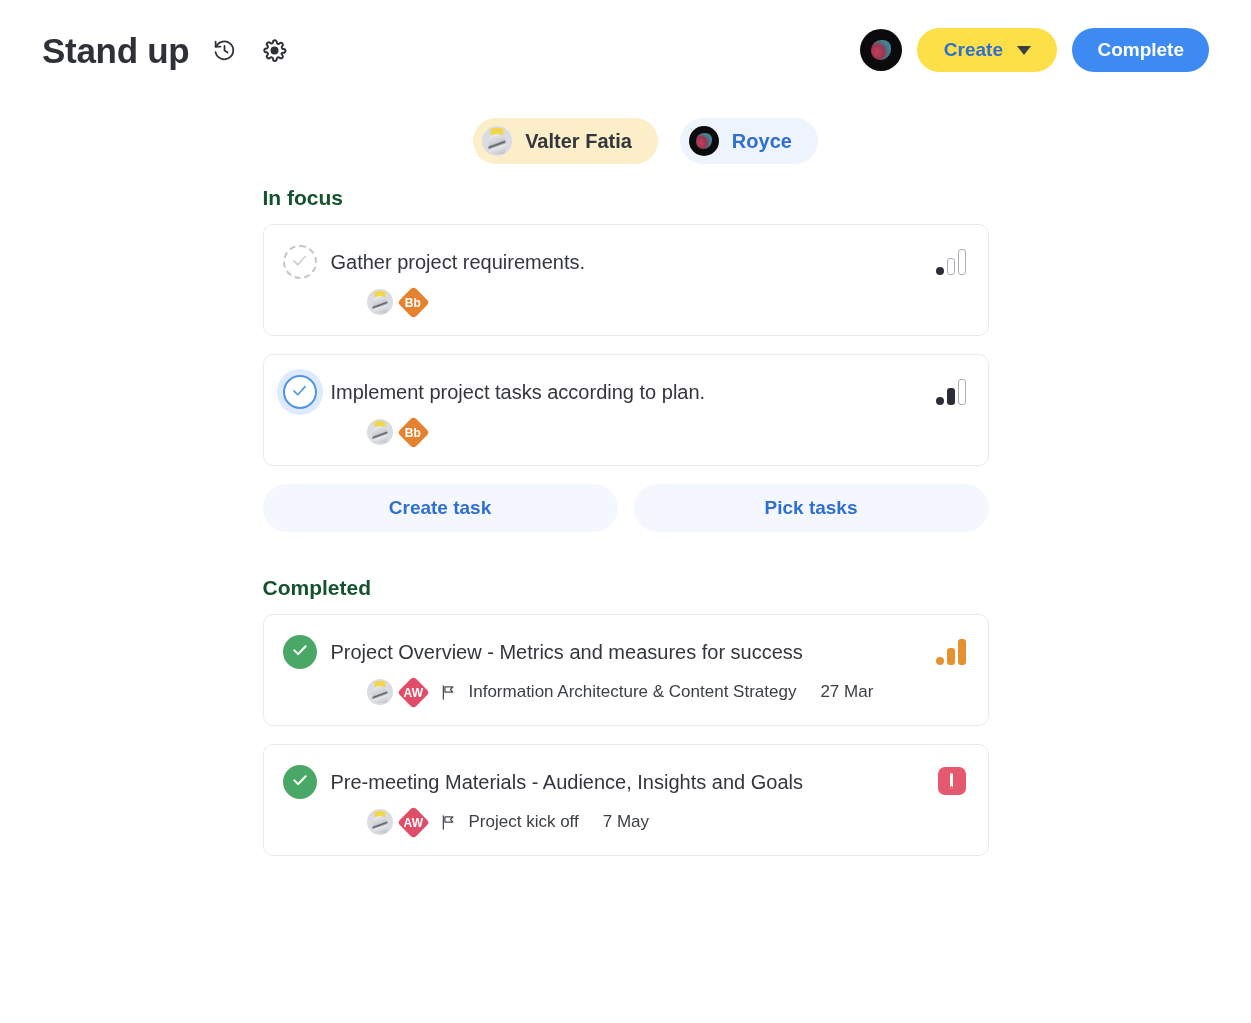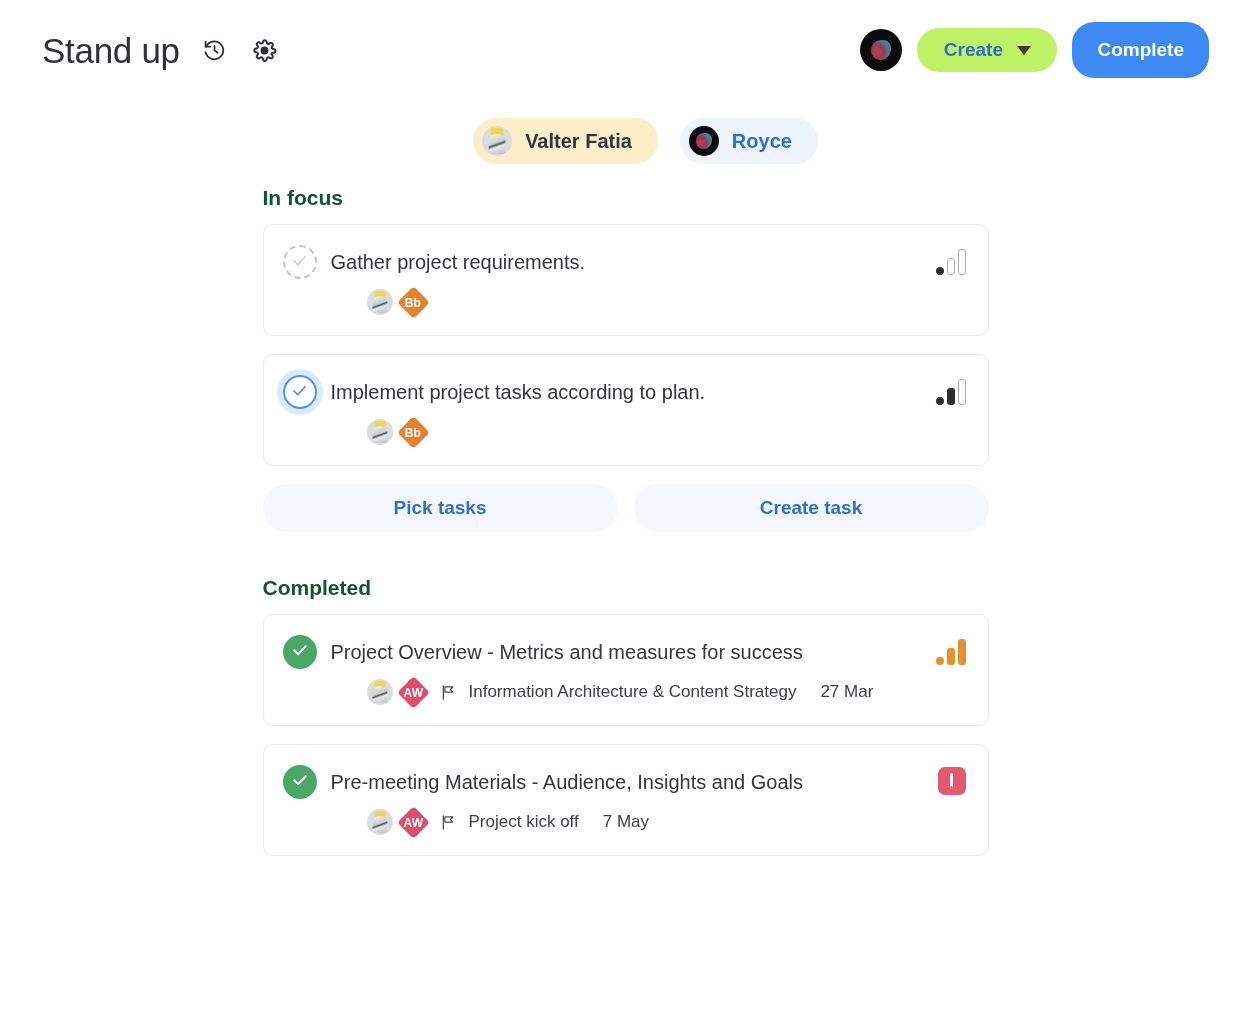--- a/index.html
+++ b/index.html
@@ -17,21 +17,21 @@
   .topbar {
     position: relative;
     height: 100px;
     display: flex;
     align-items: center;
     padding: 0 42px;
   }
   .title-group { display: flex; align-items: center; gap: 20px; }
   .page-title {
     font-size: 35px;
-    font-weight: 400;
+    font-weight: 700;
     color: #2e3138;
     letter-spacing: -0.3px;
     line-height: 1;
   }
   .hdr-icon-btn {
     width: 30px; height: 30px;
     display: flex; align-items: center; justify-content: center;
     cursor: pointer;
     background: none; border: none;
     color: #2e3138;
@@ -59,40 +59,40 @@
     left: 11px; top: 11px;
     width: 20px; height: 20px;
     border-radius: 50% 40% 55% 45%;
     background: radial-gradient(circle at 30% 60%, #c0405a 0%, #9c3550 38%, #3f7f92 62%, #4b93a4 100%);
   }
   .btn-create {
     height: 44px;
     min-width: 140px;
     padding: 0 22px;
     border-radius: 22px;
-    background: #bef264;
+    background: #fde047;
     color: #2f6fd0;
     font-size: 19px;
     font-weight: 700;
     border: none;
     cursor: pointer;
     display: flex;
     align-items: center;
     justify-content: center;
     gap: 14px;
     font-family: "Liberation Sans", sans-serif;
   }
   .caret {
     width: 0; height: 0;
     border-left: 7px solid transparent;
     border-right: 7px solid transparent;
     border-top: 9px solid #3a3d44;
   }
   .btn-complete {
-    height: 56px;
+    height: 44px;
     padding: 0 25px;
     border-radius: 22px;
     background: #3d8bf2;
     color: #ffffff;
     font-size: 19px;
     font-weight: 700;
     border: none;
     cursor: pointer;
     font-family: "Liberation Sans", sans-serif;
   }
@@ -431,22 +431,22 @@
       </div>
       <div class="prio">
         <span class="b b1 fill-dark"></span>
         <span class="b b2 fill-dark"></span>
         <span class="b b3 hollow-dark"></span>
       </div>
     </div>
   </div>
 
   <div class="action-row">
+    <button class="action-btn">Create task</button>
     <button class="action-btn">Pick tasks</button>
-    <button class="action-btn">Create task</button>
   </div>
 
   <div class="section-heading completed-heading">Completed</div>
 
   <div class="card">
     <div class="card-row">
       <div class="chk chk-done">
         <span>
           <svg width="18" height="18" viewBox="0 0 24 24" fill="none" stroke="#ffffff" stroke-width="2.8" stroke-linecap="round" stroke-linejoin="round">
             <path d="M4.5 12.5 9.5 17.5 19.5 7"></path>

